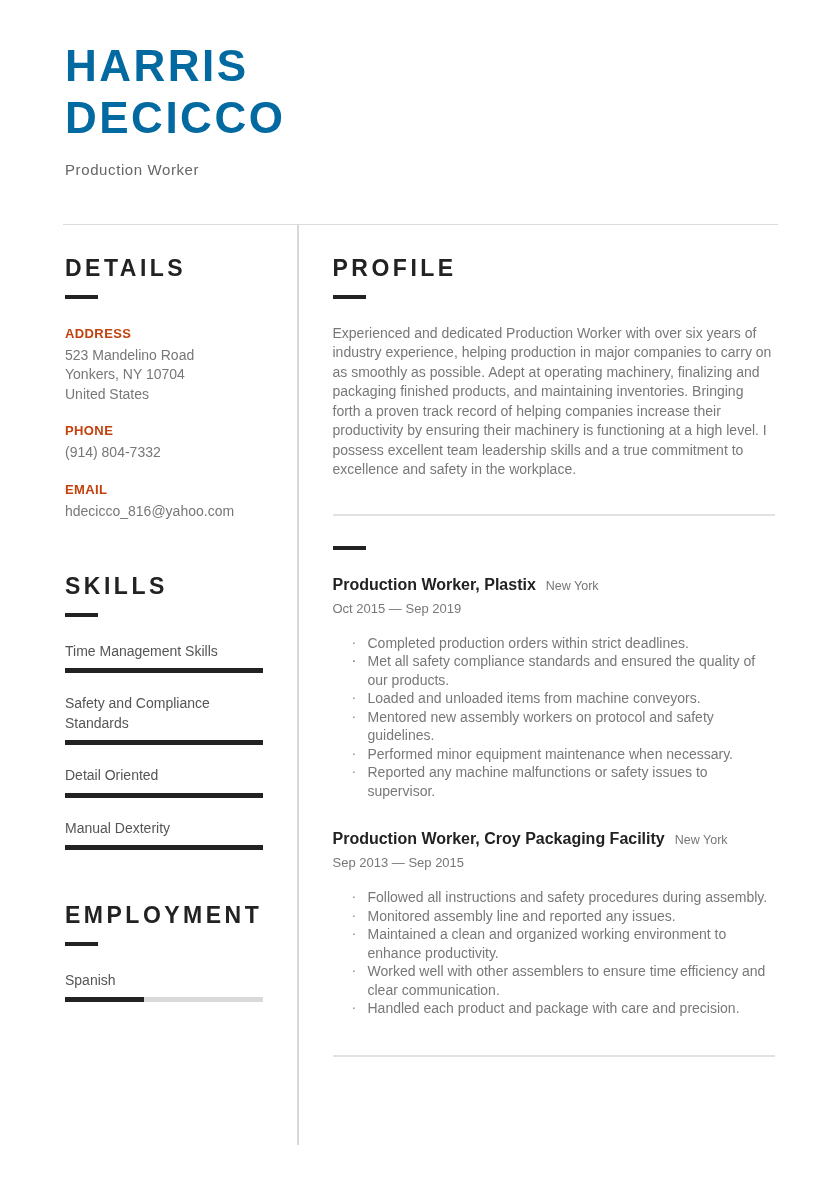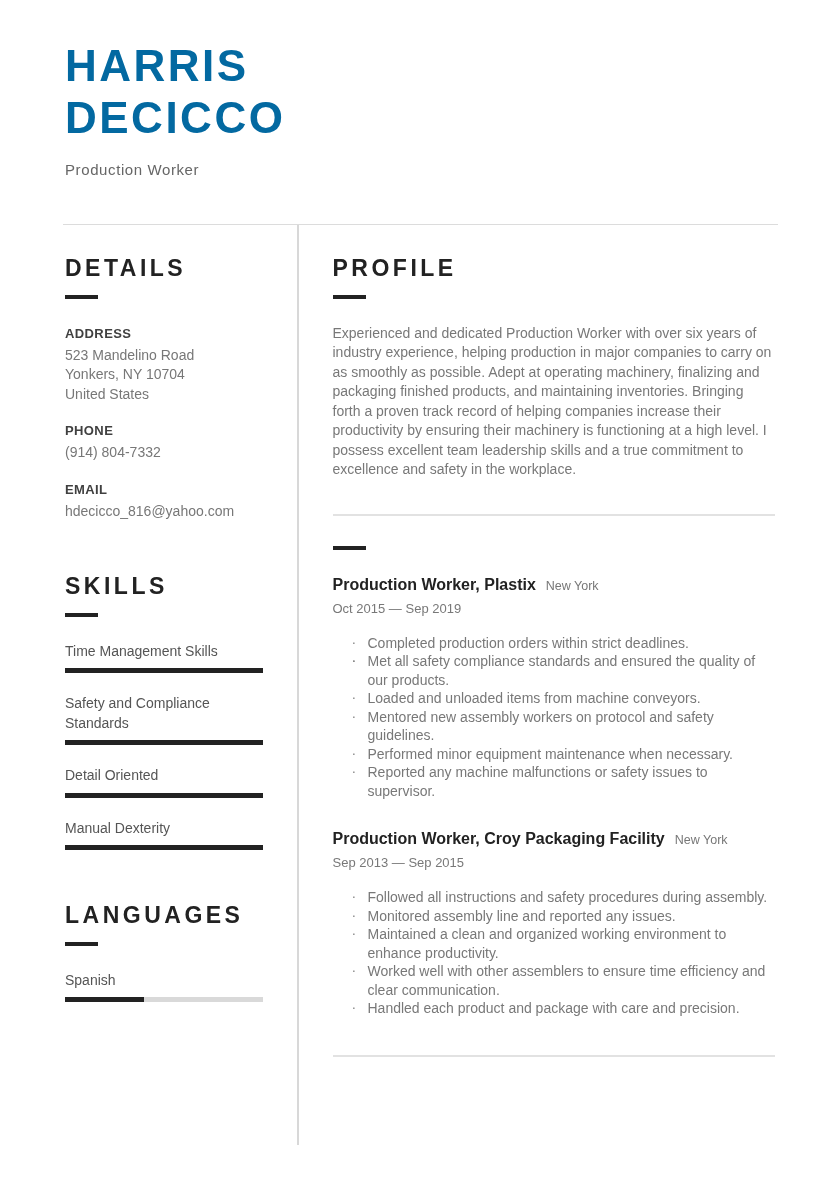--- a/index.html
+++ b/index.html
@@ -84,21 +84,21 @@
     background: #222222;
     margin-top: 12px;
   }
 
   
   .detail-label {
     margin-top: 19px;
     font-size: 13px;
     font-weight: bold;
     letter-spacing: 0.4px;
-    color: #404040;
+    color: #c2410c;
   }
   .detail-label.first { margin-top: 27px; }
   .detail-value, .address-line {
     margin-top: 5px;
     font-size: 14px;
     line-height: 19.5px;
     color: #777777;
   }
   .address-lines { margin-top: 5px; }
   .address-line { margin-top: 0; }
@@ -241,21 +241,21 @@
     <div class="rated-label">Manual Dexterity</div>
     <div class="rated-bar">
       <div class="rated-fill" style="width: 100%; background: rgb(34, 34, 34);"></div>
     </div>
   </div>
 
 </div>
       </div>
 
       <div class="section section-languages">
-        <div class="section-heading">LANGUAGES</div>
+        <div class="section-heading">EMPLOYMENT</div>
         <div class="heading-underline"></div>
         <div class="rated-list" id="languages-list">
   <div class="rated-item">
     <div class="rated-label">Spanish</div>
     <div class="rated-bar">
       <div class="rated-fill" style="width: 40%; background: rgb(34, 34, 34);"></div>
     </div>
   </div>
 </div>
       </div>

